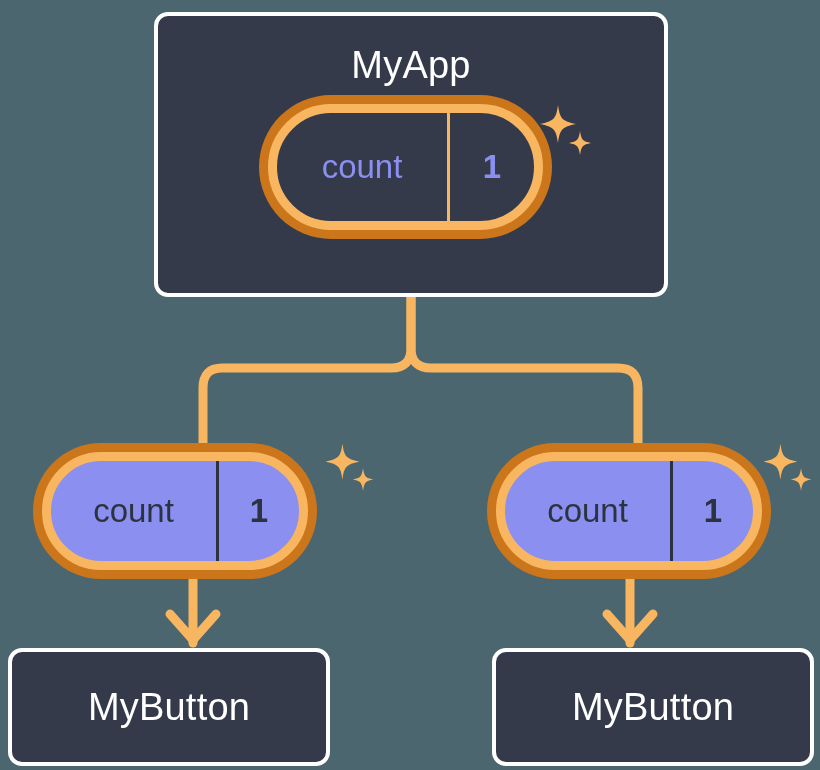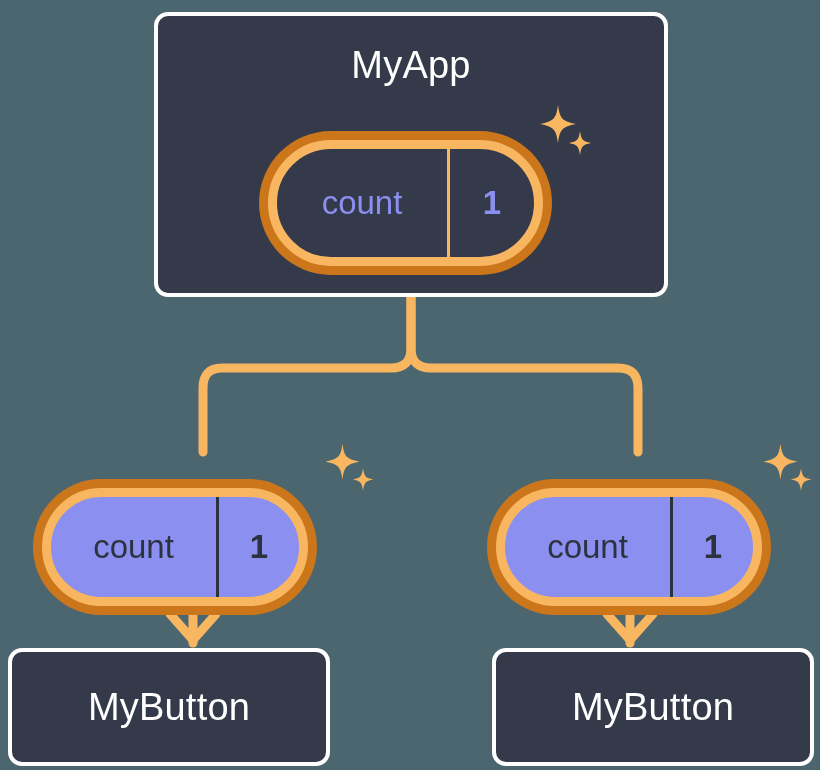--- a/index.html
+++ b/index.html
@@ -86,21 +86,20 @@
   .pill {
     position: relative;
     box-sizing: border-box;
     display: flex;
     align-items: stretch;
     border-radius: 999px;
     
     border: 9px solid #f8b661;
     box-shadow: 0 0 0 9px #cb761b;
     overflow: hidden;
-    margin-top: 36px;
   }
   .pill-half {
     display: flex;
     align-items: center;
     justify-content: center;
     font-size: 33px;
     font-weight: 400;
     white-space: nowrap;
   }
   .pill-key   { flex: 0 0 auto; }

